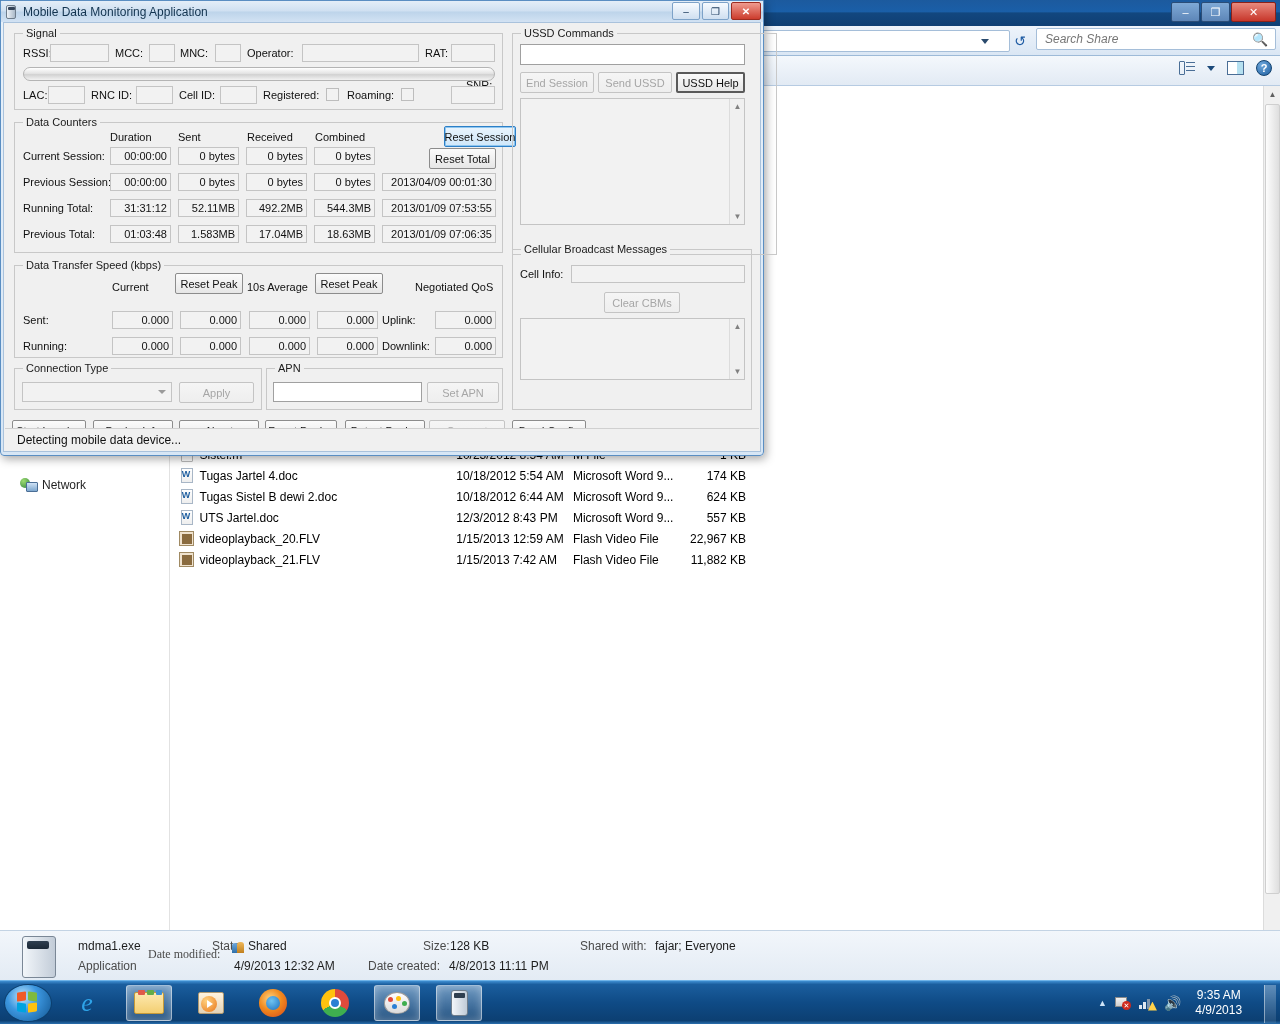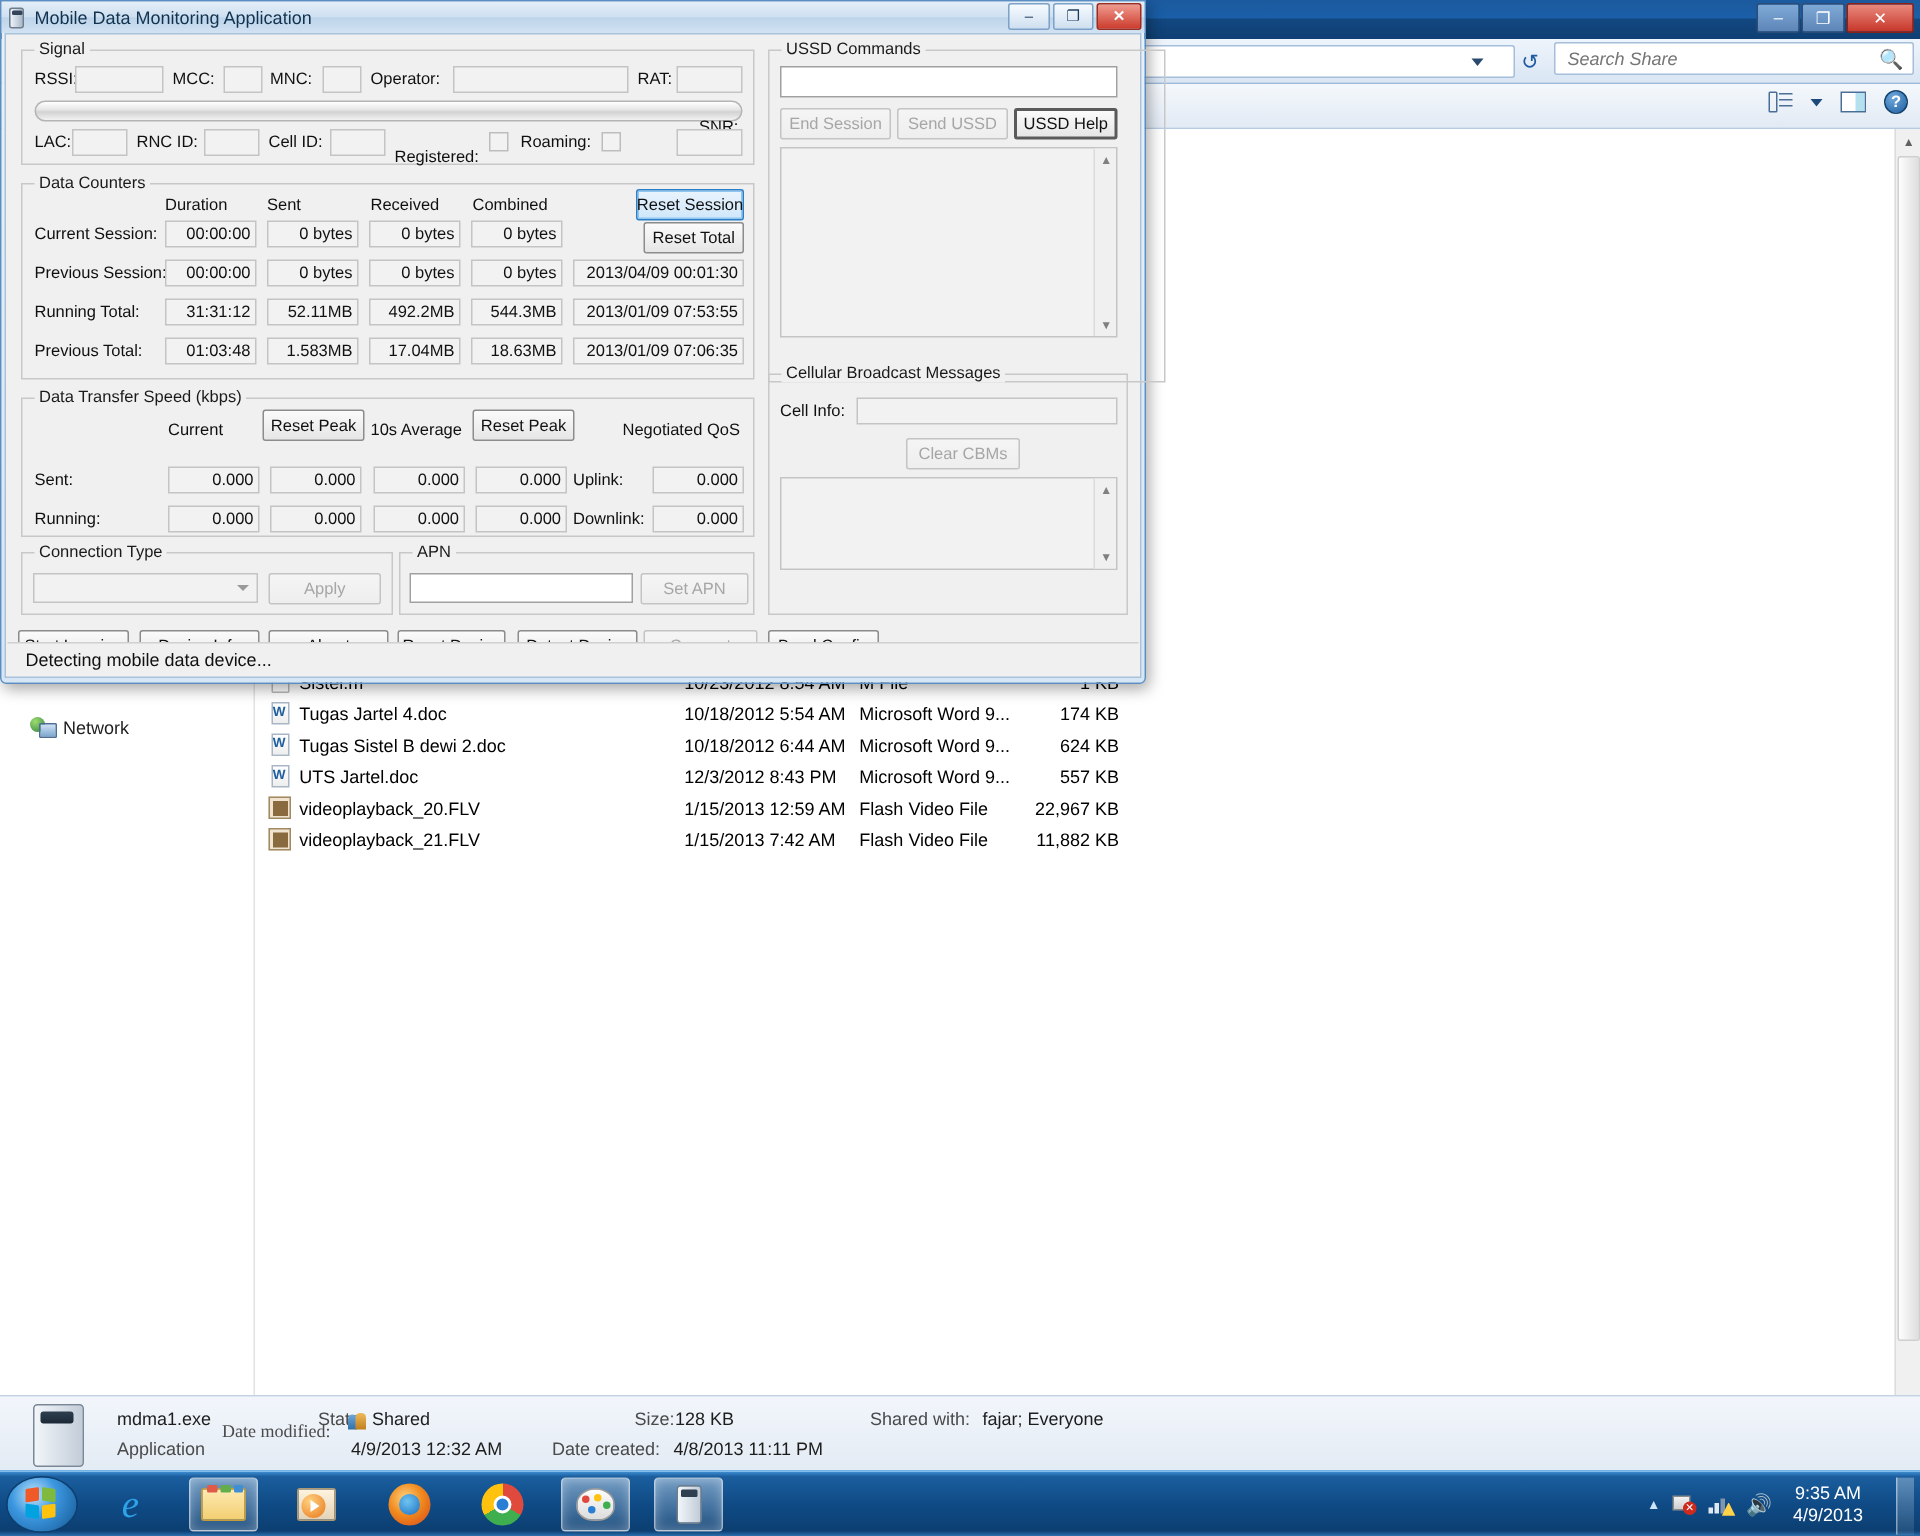--- a/index.html
+++ b/index.html
@@ -296,20 +296,21 @@
     position: absolute; height: 21px; font-size: 11px; color: #111;
     background: linear-gradient(to bottom,#fbfbfb,#e6e6e6);
     border: 1px solid #8c8c8c; border-radius: 2px;
     display: flex; align-items: center; justify-content: center; white-space: nowrap;
   }
   .btn.disabled { color: #a6a6a6; border-color: #c4c4c4; background: linear-gradient(to bottom,#f5f5f5,#eeeeee); }
   .btn.focus {
     border: 1px solid #2c7fc7;
     box-shadow: 0 0 0 1px #8fc6ef inset;
     background: linear-gradient(to bottom,#e9f4fd,#cfe7fa);
+    margin-left: 20px;
   }
   .btn.default { border: 2px solid #5a5a5a; }
   .sigbar {
     position: absolute; background: linear-gradient(to bottom,#ffffff,#e4e4e4 45%,#d2d2d2 55%,#f2f2f2);
     border: 1px solid #b4b4b4; border-radius: 9px; height: 14px;
   }
   .txtbox {
     position: absolute; background: #f2f2f2; border: 1px solid #c4c4c4;
   }
   .txtbox .vsb {
@@ -719,21 +720,21 @@
       <span class="fld" style="left:436px; top:10px; width:44px;"></span>
 
       <span class="sigbar" style="left:8px; top:33px; width:472px;"></span>
 
       <span class="lbl" style="left:8px; top:55px;">LAC:</span>
       <span class="fld" style="left:33px; top:52px; width:37px;"></span>
       <span class="lbl" style="left:76px; top:55px;">RNC ID:</span>
       <span class="fld" style="left:121px; top:52px; width:37px;"></span>
       <span class="lbl" style="left:164px; top:55px;">Cell ID:</span>
       <span class="fld" style="left:205px; top:52px; width:37px;"></span>
-      <span class="lbl" style="left:248px; top:65px;">Registered:</span>
+      <span class="lbl" style="left:248px; top:55px;">Registered:</span>
       <span class="chk" style="left:311px; top:54px;"></span>
       <span class="lbl" style="left:332px; top:55px;">Roaming:</span>
       <span class="chk" style="left:386px; top:54px;"></span>
       <span class="lbl" style="left:408px; top:45px;margin-left:43px;">SNR:</span>
       <span class="fld" style="left:436px; top:52px; width:44px;"></span>
     </div>
 
     <div class="grp" style="left:10px; top:99px; width:489px; height:131px;">
       <span class="grp-title">Data Counters</span>
 

